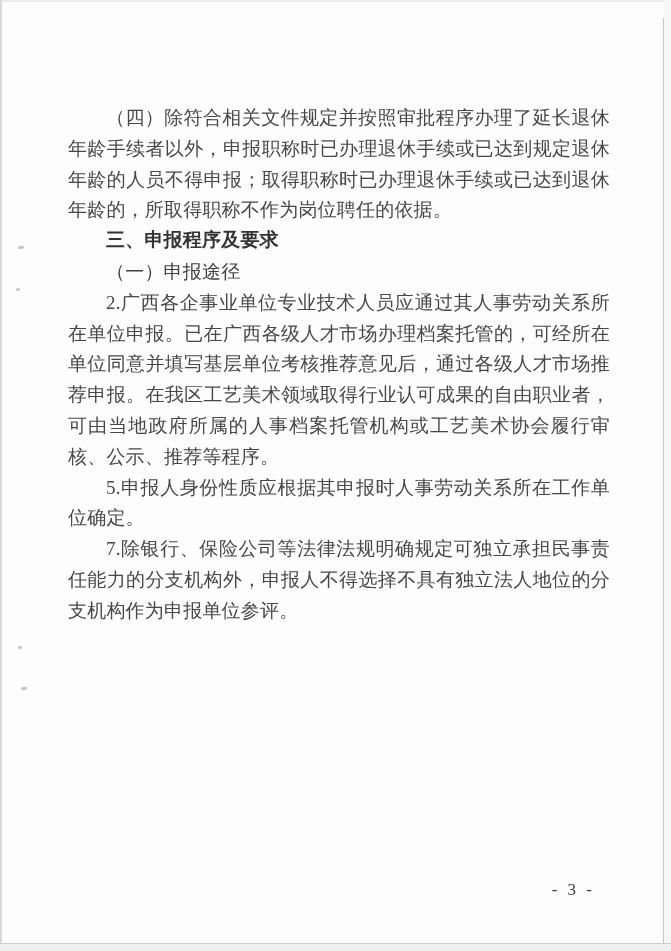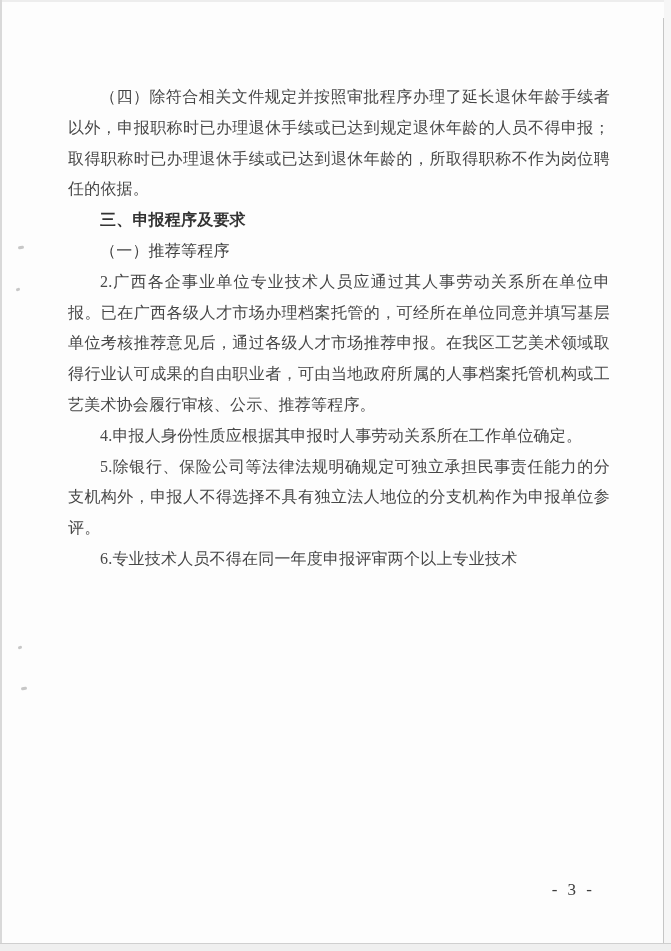--- a/index.html
+++ b/index.html
@@ -32,35 +32,35 @@
     transform: rotate(-12deg);
   }
   .speck.s1 { left: 18px; top: 246px; }
   .speck.s2 { left: 16px; top: 288px; width: 4px; }
   .speck.s3 { left: 18px; top: 646px; width: 4px; }
   .speck.s4 { left: 21px; top: 687px; }
 
   .textblock {
     position: absolute;
     left: 68px;
-    top: 82px;
+    top: 103px;
     width: 542px;
-    font-size: 16px;
+    font-size: 19px;
     line-height: 30.8px;
     color: #474747;
     text-align: justify;
     letter-spacing: 0.2px;
   }
   .para {
     margin: 0;
     padding: 0;
     text-indent: 2em;
   }
   .para.heading {
-    font-family: Liberation Sans, sans-serif;
+    font-family: Liberation Mono, monospace;
     font-weight: bold;
     color: #333333;
   }
   .para.subheading {
     color: #404040;
   }
   .page-number {
     position: absolute;
     top: 880px;
     right: 76px;
@@ -82,22 +82,21 @@
   <div class="edge-bottom-line"></div>
 
   <div class="speck s1"></div>
   <div class="speck s2"></div>
   <div class="speck s3"></div>
   <div class="speck s4"></div>
 
   <div class="textblock">
       <p class="para body">（四）除符合相关文件规定并按照审批程序办理了延长退休年龄手续者以外，申报职称时已办理退休手续或已达到规定退休年龄的人员不得申报；取得职称时已办理退休手续或已达到退休年龄的，所取得职称不作为岗位聘任的依据。</p>
       <p class="para heading">三、申报程序及要求</p>
-      <p class="para subheading">（一）推荐等程序</p>
+      <p class="para subheading">（一）申报途径</p>
       <p class="para body">2.广西各企事业单位专业技术人员应通过其人事劳动关系所在单位申报。已在广西各级人才市场办理档案托管的，可经所在单位同意并填写基层单位考核推荐意见后，通过各级人才市场推荐申报。在我区工艺美术领域取得行业认可成果的自由职业者，可由当地政府所属的人事档案托管机构或工艺美术协会履行审核、公示、推荐等程序。</p>
-      <p class="para body">4.申报人身份性质应根据其申报时人事劳动关系所在工作单位确定。</p>
-      <p class="para body">5.除银行、保险公司等法律法规明确规定可独立承担民事责任能力的分支机构外，申报人不得选择不具有独立法人地位的分支机构作为申报单位参评。</p>
-      <p class="para body">6.专业技术人员不得在同一年度申报评审两个以上专业技术</p>
+      <p class="para body">5.申报人身份性质应根据其申报时人事劳动关系所在工作单位确定。</p>
+      <p class="para body">7.除银行、保险公司等法律法规明确规定可独立承担民事责任能力的分支机构外，申报人不得选择不具有独立法人地位的分支机构作为申报单位参评。</p>
     </div>
 
   <div class="page-number">- 3 -</div>
 
 </div>
 
 </body></html>

